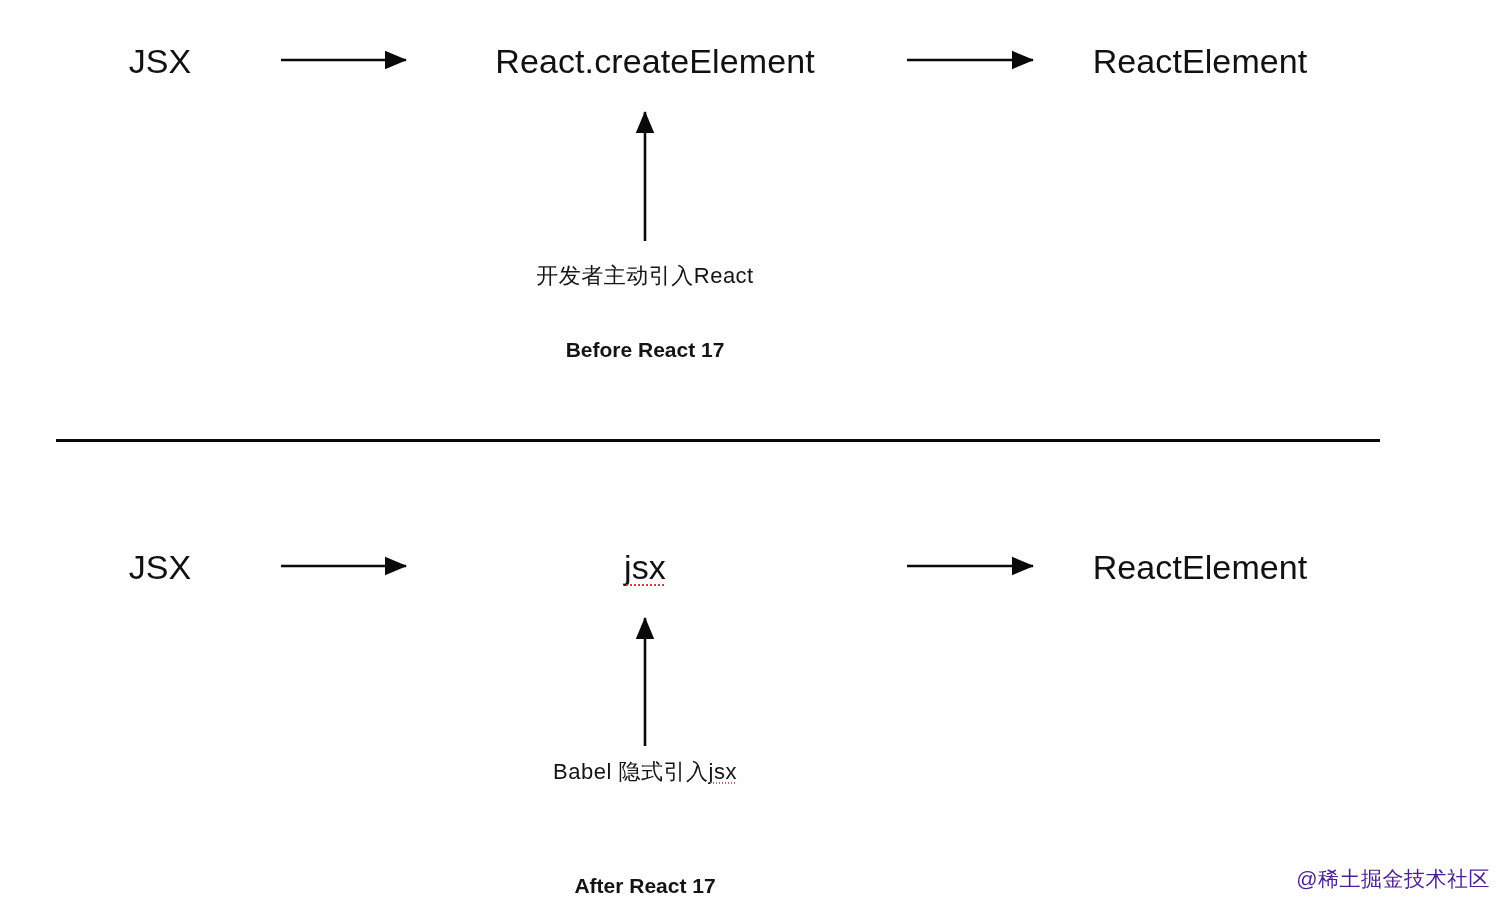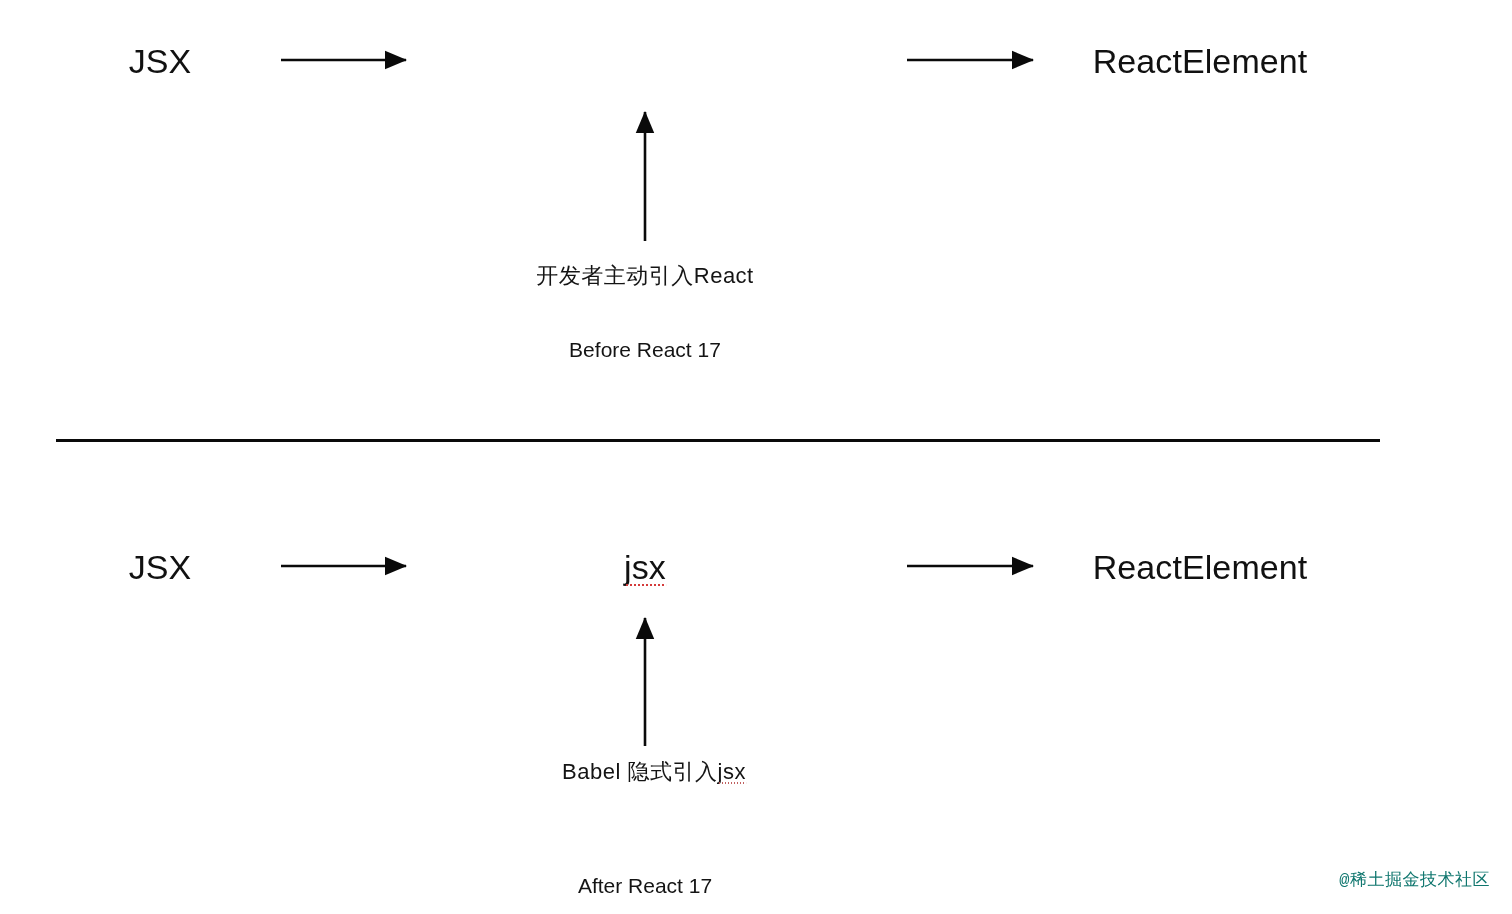--- a/index.html
+++ b/index.html
@@ -79,21 +79,21 @@
     color: #141414;
     transform: translate(-50%, -50%);
   }
   .annotation-zh {
     letter-spacing: 0.5px;
   }
 
   
   .caption {
     font-size: 21px;
-    font-weight: 400;
+    font-weight: 700;
     color: #141414;
     transform: translate(-50%, -50%);
   }
 
   
   .vector-layer {
     position: absolute;
     left: 0;
     top: 0;
     width: 1512px;
@@ -103,26 +103,25 @@
 
   
   .divider {
     position: absolute;
     background: #0a0a0a;
   }
 
   
   .watermark {
     position: absolute;
-    font-size: 17px;
-    color: #0f766e;
+    font-size: 21px;
+    color: #4c1d95;
     letter-spacing: 0.5px;
     white-space: nowrap;
     transform: translate(-100%, -50%);
-    font-family: Liberation Mono, monospace;
   }
 </style>
 </head>
 <body>
 
 <div class="canvas">
 
   <svg class="vector-layer" viewBox="0 0 1512 914" width="1512" height="914" xmlns="http://www.w3.org/2000/svg">
     <defs>
       <marker id="head-right" markerWidth="9" markerHeight="9" refX="8.2" refY="4.5" orient="auto" markerUnits="strokeWidth">
@@ -141,38 +140,39 @@
 
     <line x1="281" y1="566" x2="406" y2="566" stroke="#0a0a0a" stroke-width="2.6" marker-end="url(#head-right)"></line>
 
     <line x1="907" y1="566" x2="1033" y2="566" stroke="#0a0a0a" stroke-width="2.6" marker-end="url(#head-right)"></line>
 
     <line x1="645" y1="746" x2="645" y2="618" stroke="#0a0a0a" stroke-width="2.6" marker-end="url(#head-up)"></line>
   </svg>
 
   <div class="node stage" style="left:160px; top:61px;">JSX</div>
 
+  <div class="node stage" style="left:655px; top:61px;">React.createElement</div>
 
   <div class="node stage" style="left:1200px; top:61px;">ReactElement</div>
 
   <div class="node annotation annotation-zh" style="left:645px; top:276px;">开发者主动引入React</div>
 
   <div class="node caption" style="left:645px; top:349px;">Before React 17</div>
 
   <div class="divider" style="left:56px; top:439px; width:1324px; height:3px;"></div>
 
   <div class="node stage" style="left:160px; top:567px;">JSX</div>
 
   <div class="node stage" style="left:645px; top:567px;">
     <span class="spell">jsx</span>
   </div>
 
   <div class="node stage" style="left:1200px; top:567px;">ReactElement</div>
 
-  <div class="node annotation annotation-zh" style="left:645px; top:772px;margin-left:9px;">
+  <div class="node annotation annotation-zh" style="left:645px; top:772px;">
     <span>Babel 隐式引入</span><span class="spell spell-sm">jsx</span>
   </div>
 
   <div class="node caption" style="left:645px; top:865px;margin-top:20px;">After React 17</div>
 
   <div class="watermark" style="left:1490px; top:879px;">@稀土掘金技术社区</div>
 
 </div>
 
 </body></html>

